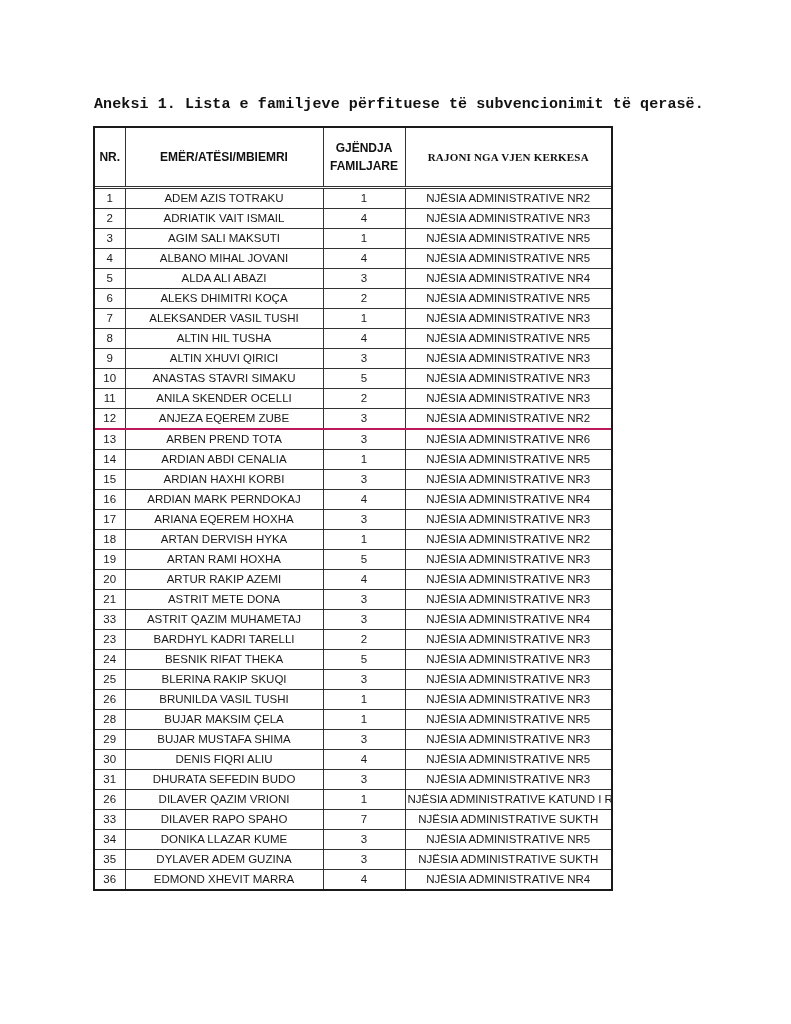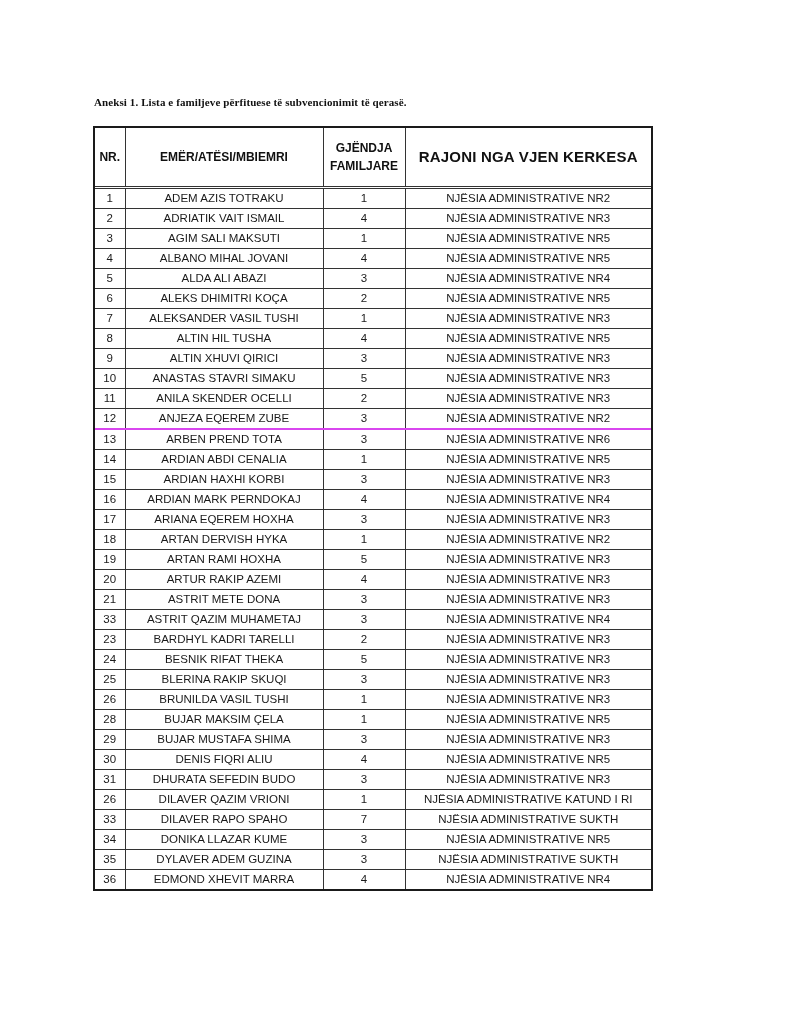--- a/index.html
+++ b/index.html
@@ -2,55 +2,55 @@
 <html><head>
   <meta charset="utf-8">
   <style>
     html, body { margin: 0; padding: 0; background: #ffffff; }
     body {
       width: 791px; height: 1024px; position: relative; overflow: hidden;
       font-family: "Liberation Sans", sans-serif; color: #111;
     }
     .doc-title {
       position: absolute; left: 94px; top: 96px;
-      font-family: Liberation Serif, serif; font-weight: bold;
-      font-size: 11px; letter-spacing: 0.1px; color: #111;
+      font-family: Liberation Mono, monospace; font-weight: bold;
+      font-size: 15px; letter-spacing: 0.1px; color: #111;
       white-space: nowrap;
       text-align: center;
     }
     .table-wrap {
-      position: absolute; left: 93px; top: 126px; width: 560px;
+      position: absolute; left: 93px; top: 126px; width: 520px;
       border: 2px solid #1a1a1a; box-sizing: border-box;
     }
     table {
       border-collapse: collapse; width: 100%; table-layout: fixed;
     }
     col.c-nr { width: 30px; }
     col.c-name { width: 198px; }
     col.c-fam { width: 82px; }
     col.c-reg { width: auto; }
     th {
       height: 58px; font-weight: bold; font-size: 12px; text-align: center;
       vertical-align: middle; border-right: 1px solid #333; padding: 0 2px;
       line-height: 18px; color: #111;
     }
     th:last-child { border-right: none; }
     th.serif-head {
-      font-family: Liberation Sans, sans-serif; font-size: 15px; letter-spacing: 0.2px;
+      font-family: Liberation Serif, serif; font-size: 11px; letter-spacing: 0.2px;
     }
     thead tr { border-bottom: 3px double #333; }
     td {
       height: 19px; font-size: 11.5px; text-align: center; vertical-align: middle;
       border-right: 1px solid #333; border-bottom: 1px solid #333;
       padding: 0 2px; white-space: nowrap; overflow: hidden; color: #1a1a1a;
       line-height: 19px;
     }
     td:last-child { border-right: none; }
     tbody tr:last-child td { border-bottom: none; }
-    tbody tr.thick-top td { border-top: 2px solid #d946ef; }
+    tbody tr.thick-top td { border-top: 2px solid #be185d; }
   </style>
 </head>
 <body>
 
 <div class="doc-title">Aneksi 1. Lista e familjeve përfituese të subvencionimit të qerasë.</div>
 
 <div class="table-wrap">
   <table>
     <colgroup>
       <col class="c-nr">

